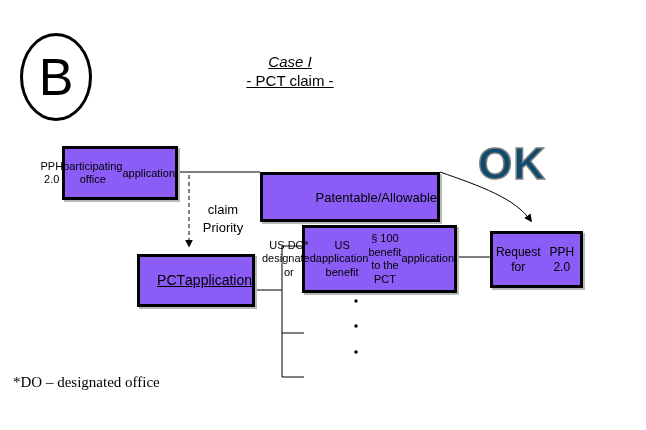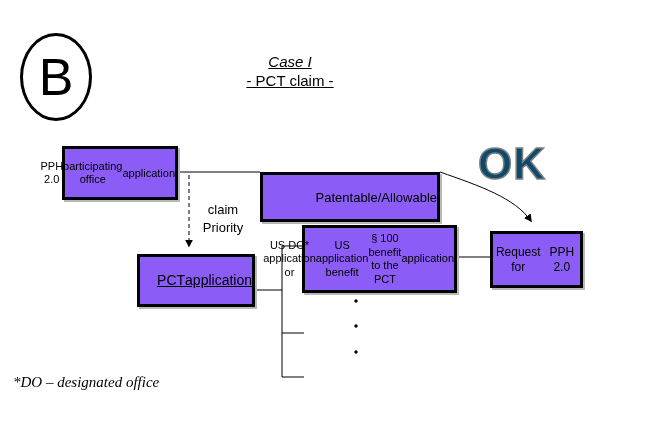--- a/index.html
+++ b/index.html
@@ -84,21 +84,20 @@
     text-align: center;
     font-size: 13px;
     line-height: 18px;
   }
   .footnote {
     position: absolute;
     left: 13px;
     top: 374px;
     font-family: "Liberation Serif", serif;
     font-size: 15px;
-    font-style: italic;
   }
 </style>
 </head>
 <body>
 
 <div class="canvas">
 
   <svg class="connectors" width="646" height="430" viewBox="0 0 646 430" xmlns="http://www.w3.org/2000/svg">
     <defs>
       <marker id="arrow" viewBox="0 0 10 10" refX="8" refY="5" markerWidth="8" markerHeight="8" orient="auto-start-reverse">
@@ -154,21 +153,21 @@
     <div>claim</div>
     <div>Priority</div>
   </div>
 
   <div class="box box-pct">
     <span>PCT</span>
     <span>application</span>
   </div>
 
   <div class="box box-usdo">
-    <span>US DO* application or</span>
+    <span>US DO* designated or</span>
     <span>US application benefit</span>
     <span>§ 100 benefit to the PCT</span>
     <span>application</span>
   </div>
 
   <div class="box box-request">
     <span>Request for</span>
     <span>PPH 2.0</span>
   </div>
 

